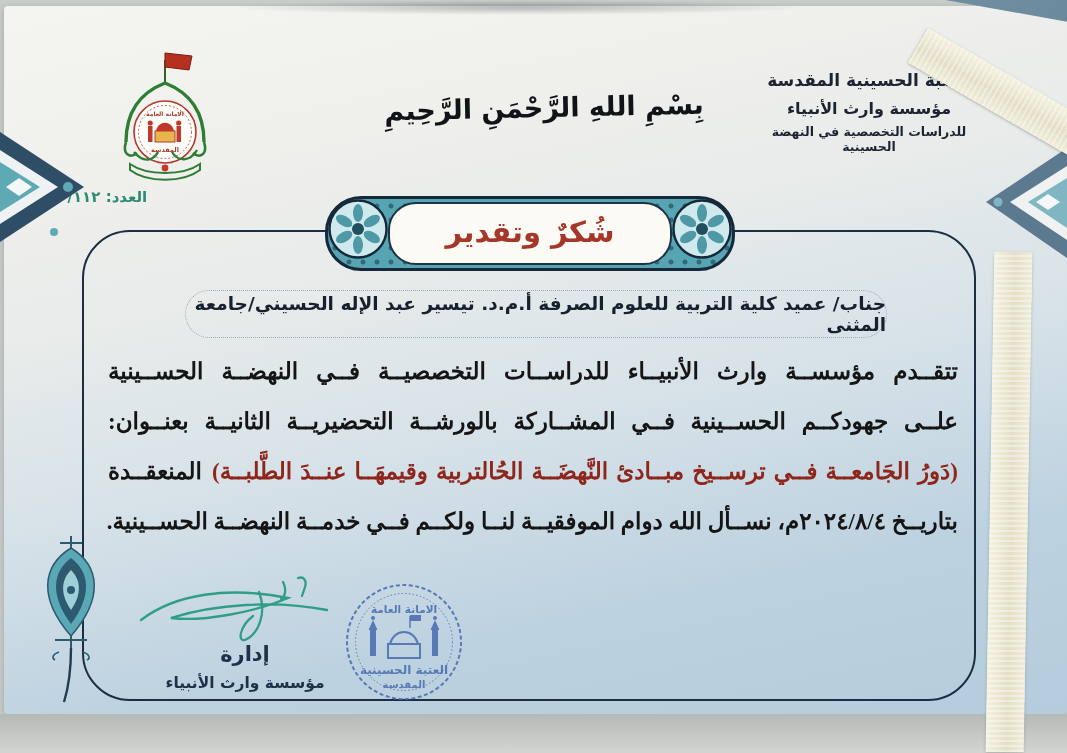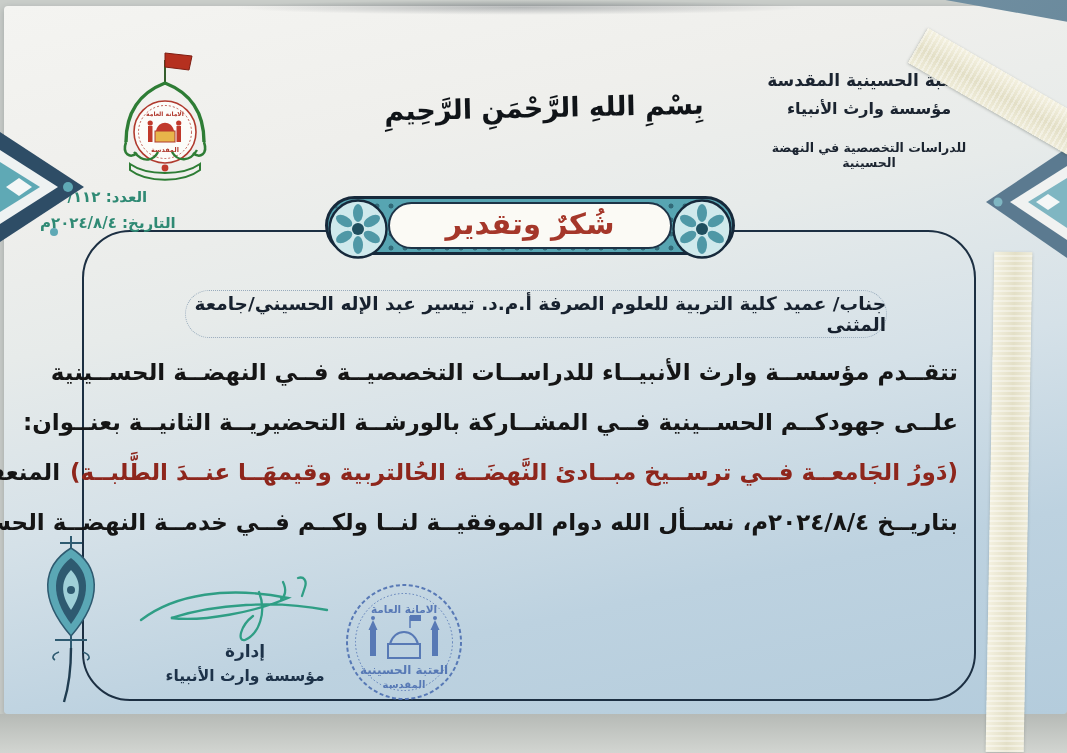--- a/index.html
+++ b/index.html
@@ -40,33 +40,33 @@
 
   
   .logo{left:92px;top:46px;width:145px;height:140px;z-index:3;}
   .meta-block{left:40px;top:184px;width:180px;z-index:3;
     color:#2f8a74;font-size:15px;font-weight:bold;text-align:left;direction:rtl;line-height:1.75;}
   .bismillah{left:384px;top:92px;width:320px;z-index:3;text-align:center;
     color:#101418;font-size:27px;font-weight:bold;transform:rotate(-1.2deg);}
   .org-block{left:748px;top:70px;width:242px;z-index:3;text-align:center;color:#1b2430;font-weight:bold;}
   .org-block .l1{font-size:17px;}
   .org-block .l2{font-size:16px;margin-top:9px;}
-  .org-block .l3{font-size:12.5px;margin-top:22px;text-align:center;}
+  .org-block .l3{font-size:12.5px;margin-top:6px;text-align:center;}
 
   
   .orn-tl{left:0;top:128px;width:92px;height:118px;z-index:3;}
   .orn-r{left:980px;top:140px;width:87px;height:125px;z-index:3;}
   .orn-left-medallion{left:30px;top:536px;width:82px;height:168px;z-index:3;}
 
   
   .main-border{left:82px;top:230px;width:890px;height:467px;z-index:2;
     border:2.5px solid #1c2f42;border-radius:48px;}
 
   
-  .banner{left:325px;top:196px;width:410px;height:59px;z-index:4;
+  .banner{left:325px;top:196px;width:410px;height:75px;z-index:4;
     border:3px solid #16293b;border-radius:36px;box-sizing:border-box;
     background-color:#57a5b2;
     background-image:radial-gradient(circle at 7px 7px,rgba(19,58,73,.55) 2.2px,rgba(0,0,0,0) 2.8px);
     background-size:14px 14px;}
   .banner .panel{position:absolute;left:60px;right:60px;top:3px;bottom:3px;
     background:#fbfaf5;border:2px solid #1d3347;border-radius:28px;
     display:flex;align-items:center;justify-content:center;}
   .banner .medallion{position:absolute;top:0;width:60px;height:60px;}
   .banner .med-left{left:0;}
   .banner .med-right{right:0;}
@@ -74,29 +74,29 @@
 
   
   .recipient-box{left:185px;top:290px;width:702px;height:48px;z-index:3;
     border:1.6px dotted #98abbc;border-radius:24px;box-sizing:border-box;
     display:flex;align-items:center;justify-content:center;}
   .recipient-text{color:#17212e;font-size:18.5px;font-weight:bold;}
 
   
   .body-block{left:108px;top:347px;width:850px;z-index:3;direction:rtl;}
   .bodyline{height:50px;line-height:50px;font-size:23px;font-weight:bold;color:#151515;
-    text-align:justify;text-align-last:justify;white-space:nowrap;}
+    text-align:justify;text-align-last:justify;white-space:nowrap;font-family:Liberation Serif, serif;}
   .hl-red{color:#8e261c;}
   .l4tail{margin-right:10px;color:#151515;}
 
   
   .sig-svg{left:133px;top:576px;width:212px;height:74px;z-index:4;}
   .sig-block{left:150px;top:638px;width:190px;z-index:4;text-align:center;
     color:#1d3249;font-weight:bold;line-height:1.55;}
-  .sig-block .s1{font-size:17px;}
+  .sig-block .s1{font-size:21px;}
   .sig-block .s2{font-size:15.5px;}
   .stamp{left:344px;top:582px;width:120px;height:120px;z-index:5;opacity:.88;}
 </style>
 </head>
 <body>
 
 <div class="scene">
 
   <div class="abs paper"></div>
   <div class="abs top-shadow"></div>
@@ -116,21 +116,20 @@
     <rect x="63" y="85" width="20" height="11" fill="#e8b54a" stroke="#b03a2e" stroke-width="1"></rect>
     <path d="M64 85 C66 74 80 74 82 85 Z" fill="#c0392b"></path>
     <text x="73" y="106" font-size="6.5" fill="#b03a2e" text-anchor="middle" font-weight="bold">المقدسة</text>
     <path d="M42 106 C52 118 62 114 66 106 M80 106 C86 116 98 116 105 104" stroke="#2e7d35" stroke-width="2.4" fill="none"></path>
     <path d="M38 118 C55 130 91 130 108 118 L108 124 C91 137 55 137 38 124 Z" fill="none" stroke="#2e7d35" stroke-width="2"></path>
     <circle cx="73" cy="122" r="3.4" fill="#c0392b"></circle>
   </svg>
 
   <div class="abs meta-block">
     <div>العدد: ٥٠٠/١١٢</div>
-    <div>التاريخ: ٢٠٢٤/٨/٤م</div>
   </div>
 
   <div class="abs bismillah">بِسْمِ اللهِ الرَّحْمَنِ الرَّحِيمِ</div>
 
   <div class="abs org-block">
     <div class="l1">العتبة الحسينية المقدسة</div>
     <div class="l2">مؤسسة وارث الأنبياء</div>
     <div class="l3">للدراسات التخصصية في النهضة الحسينية</div>
   </div>
 

